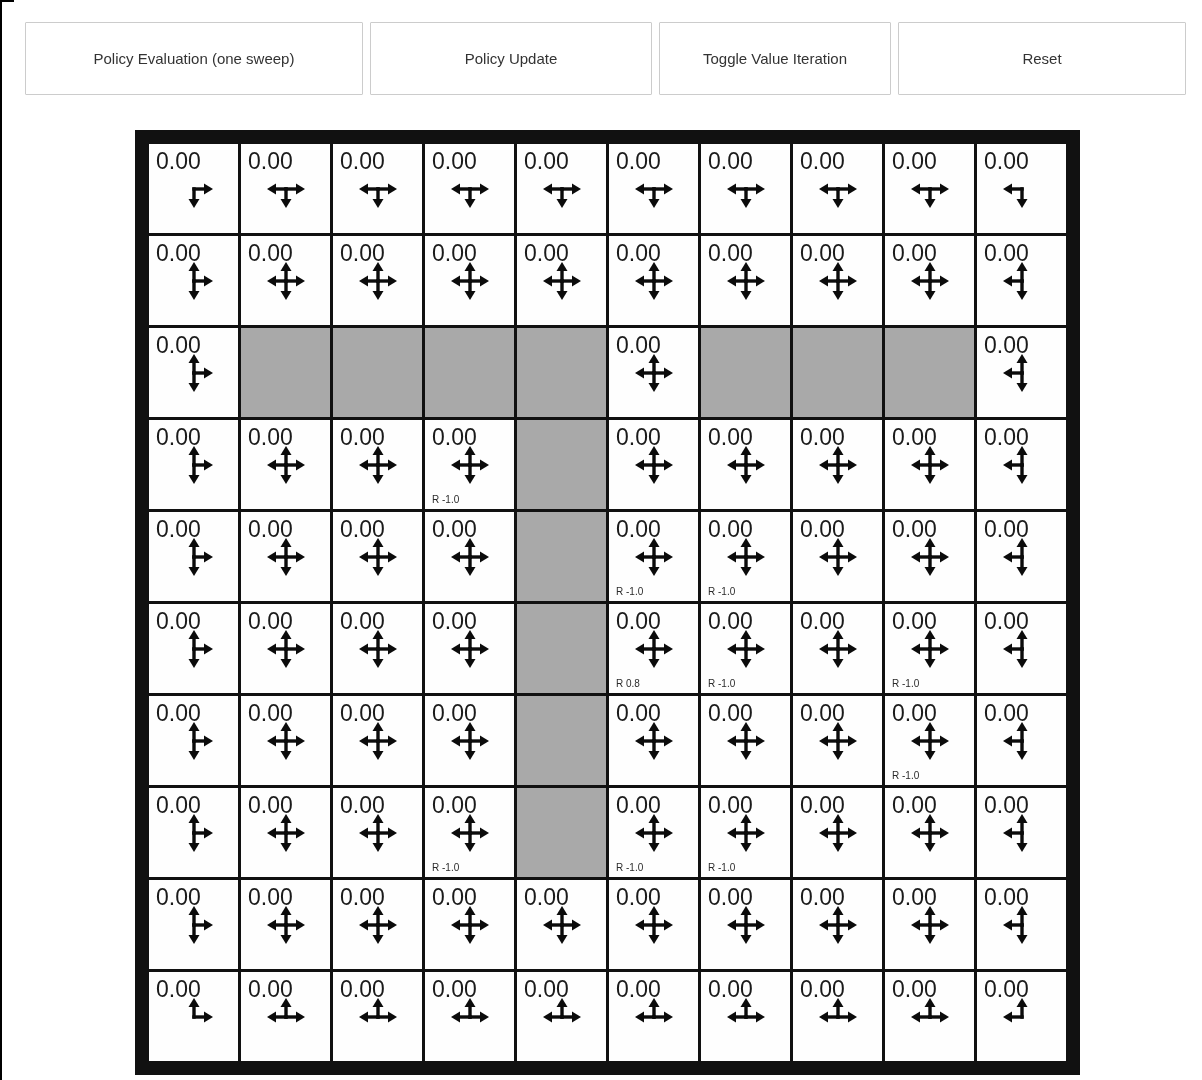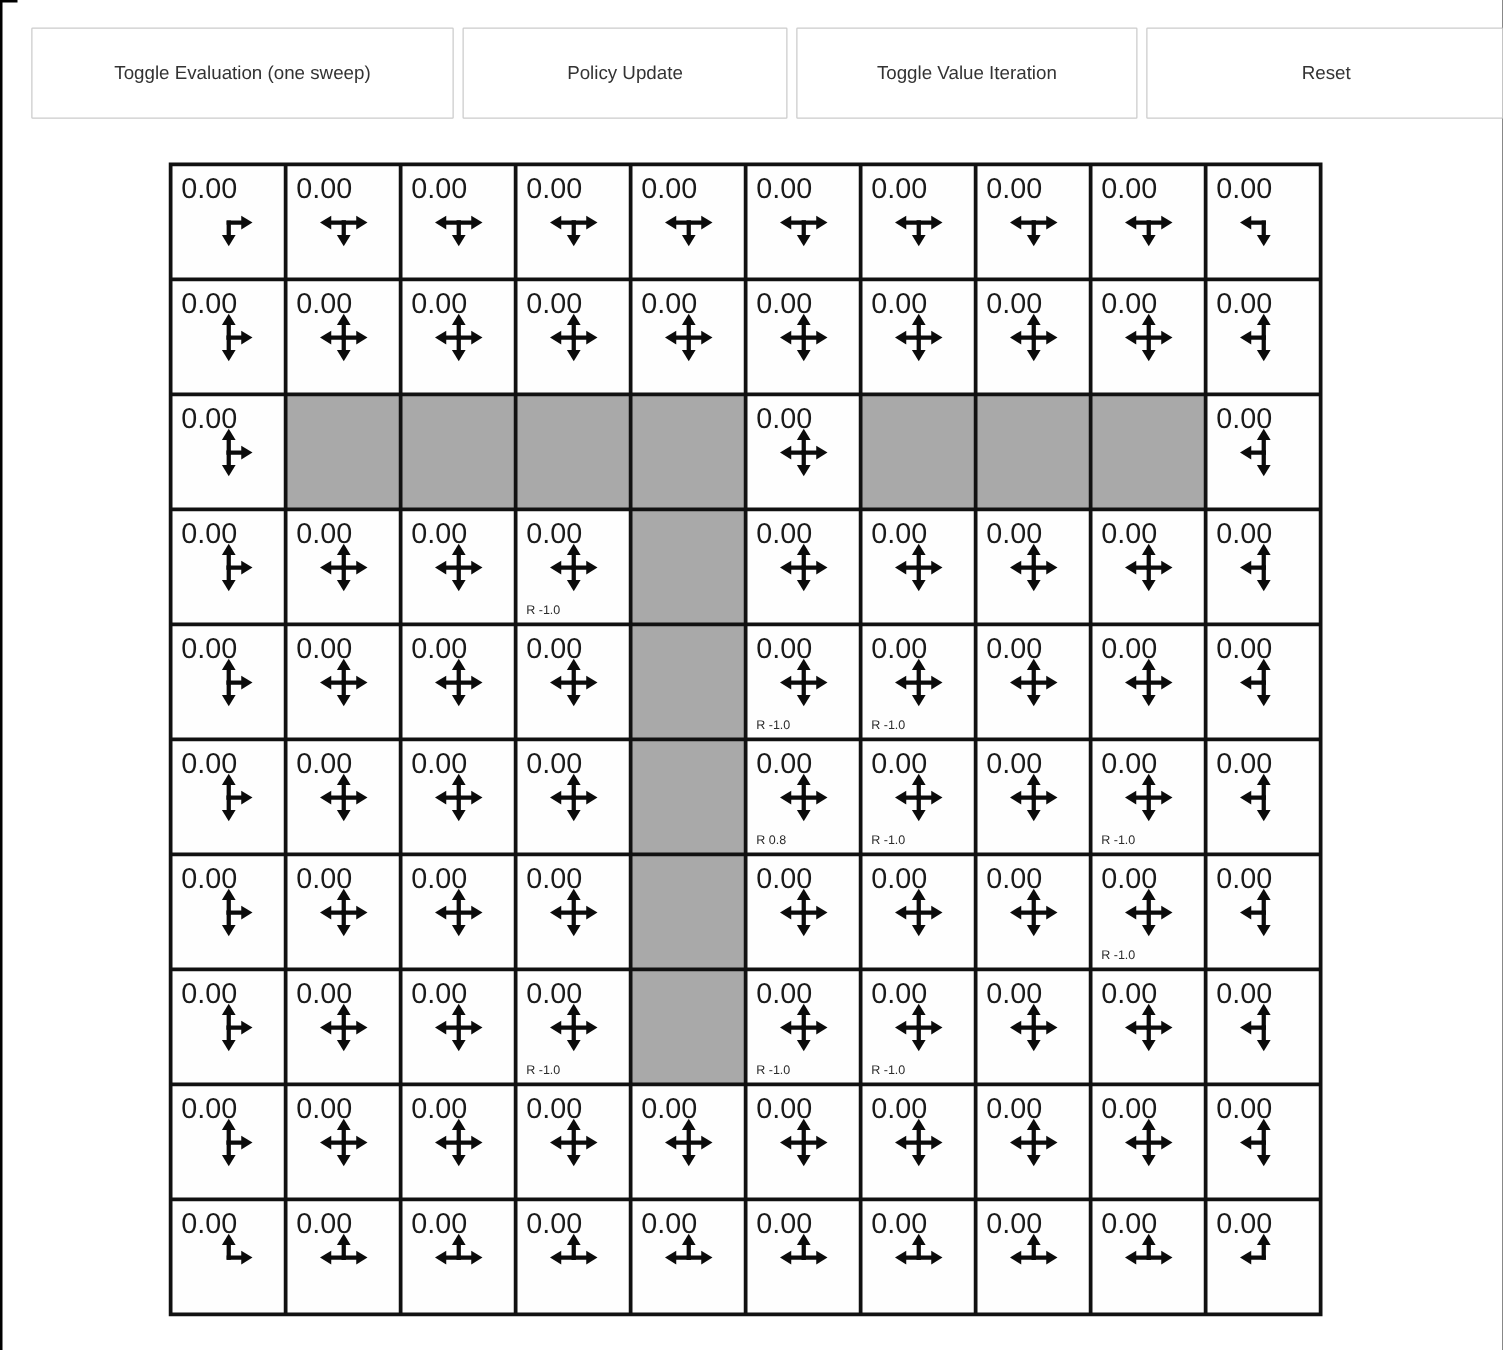--- a/index.html
+++ b/index.html
@@ -10,25 +10,25 @@
   .edge-left{position:absolute;left:0;top:0;width:2px;height:1080px;background:#000;}
   .edge-top{position:absolute;left:0;top:0;width:14px;height:2px;background:#000;}
 
   .toolbar{position:absolute;left:25px;top:22px;display:flex;gap:7px;}
   .btn{
     height:73px;background:#fff;border:1px solid var(--btn-border,#cccccc);
     color:var(--btn-text,#333333);font-size:15px;font-family:inherit;
     display:flex;align-items:center;justify-content:center;
     box-sizing:border-box;cursor:pointer;user-select:none;border-radius:1px;
   }
-  .btn.b1{width:338px}.btn.b2{width:260px}.btn.b3{width:273px}.btn.b4{width:288px}
+  .btn.b1{width:338px}.btn.b2{width:282px}.btn.b3{width:232px}.btn.b4{width:288px}
 
   .grid{
     position:absolute;left:135px;top:130px;
-    background:var(--line,#111111);padding:3px;
+    background:var(--line,#111111);padding:14px;
     display:grid;grid-template-columns:repeat(10,89px);grid-auto-rows:89px;gap:3px;
   }
   .cell{position:relative;background:#fefefe;}
   .cell.wall{background:var(--wall,#a9a9a9);}
   .val{
     position:absolute;top:4px;left:7px;font-size:23px;line-height:26px;
     color:var(--valc,#1a1a1a);white-space:nowrap;
   }
   .arrows{position:absolute;left:50%;top:23px;transform:translateX(-50%);}
   .reward{
@@ -36,21 +36,21 @@
     color:var(--rewc,#2b2b2b);white-space:nowrap;
   }
 </style>
 </head>
 <body>
 
 <div class="edge-left"></div>
 <div class="edge-top"></div>
 
 <div class="toolbar">
-  <button class="btn b1">Toggle Evaluation (one sweep)</button>
+  <button class="btn b1">Policy Evaluation (one sweep)</button>
   <button class="btn b2">Policy Update</button>
   <button class="btn b3">Toggle Value Iteration</button>
   <button class="btn b4">Reset</button>
 </div>
 
 <div class="grid" id="grid">
     <div class="cell">
       <span class="val">0.00</span>
       <svg width="44" height="44" class="arrows">
         <line x1="22" y1="22" x2="33" y2="22" stroke="#0b0b0b" stroke-width="3.4" stroke-linecap="square"></line>

